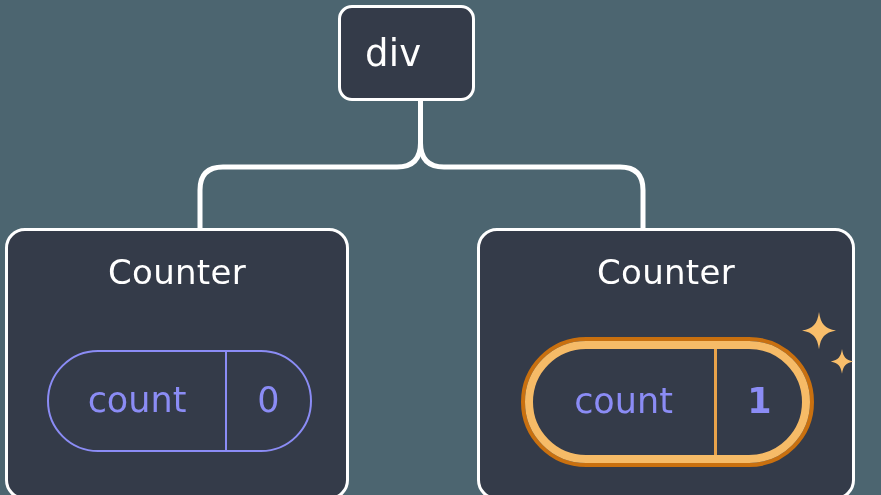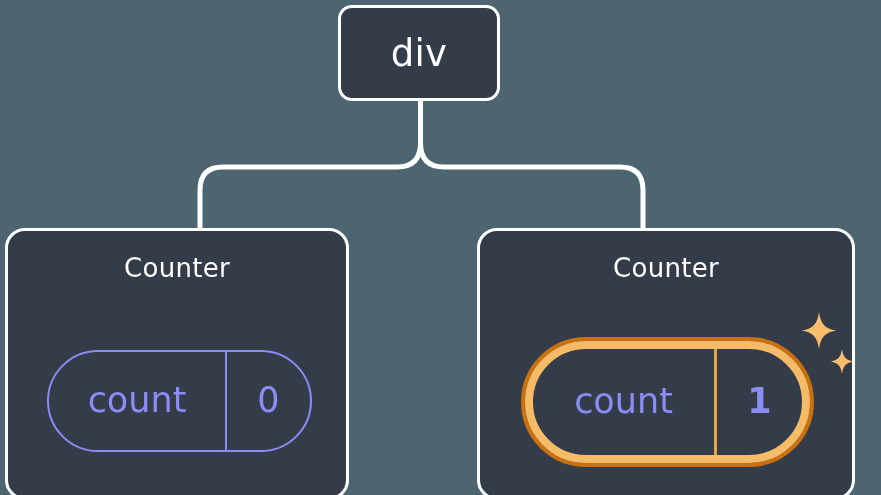--- a/index.html
+++ b/index.html
@@ -38,26 +38,27 @@
     position: absolute;
     box-sizing: border-box;
     background: #343b49;
     border: 3px solid #ffffff;
     border-radius: 18px;
   }
 
   .node-root {
     left: 338px;
     top: 5px;
-    width: 162px;
+    width: 137px;
     height: 96px;
     border-radius: 14px;
     display: flex;
     align-items: center;
-    justify-content: center;
+    justify-content: flex-start;
+    padding-left: 24px;
   }
 
   .node-root .node-title {
     font-size: 37px;
     color: #ffffff;
     font-weight: 400;
     letter-spacing: 0.2px;
     line-height: 1;
   }
 
@@ -69,21 +70,21 @@
 
   .node-left  { left: 5px;   width: 344px; }
   .node-right { left: 477px; width: 378px; }
 
   .node-child .node-title {
     position: absolute;
     top: 24px;
     left: 0;
     right: 0;
     text-align: center;
-    font-size: 26px;
+    font-size: 34px;
     color: #ffffff;
     font-weight: 400;
     letter-spacing: 0.3px;
     line-height: 1;
   }
 
   
   .pill {
     position: absolute;
     box-sizing: border-box;

